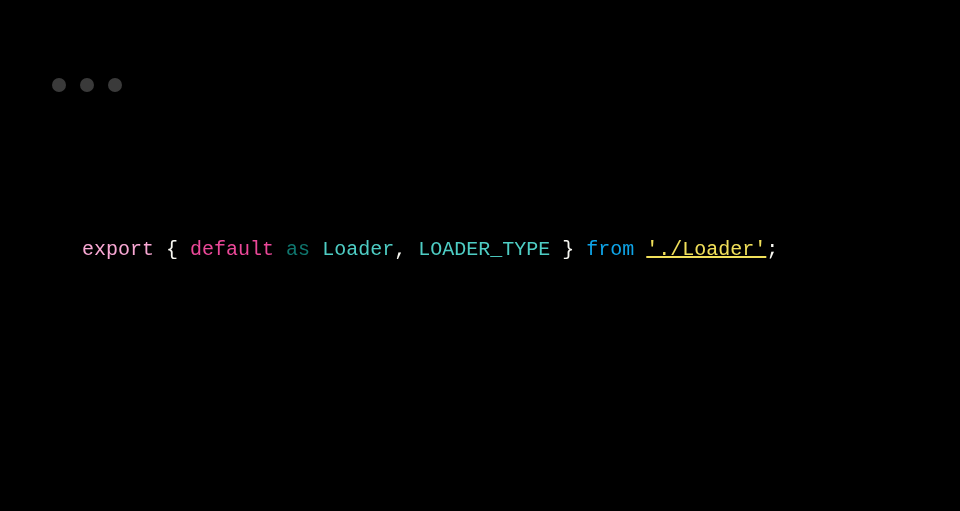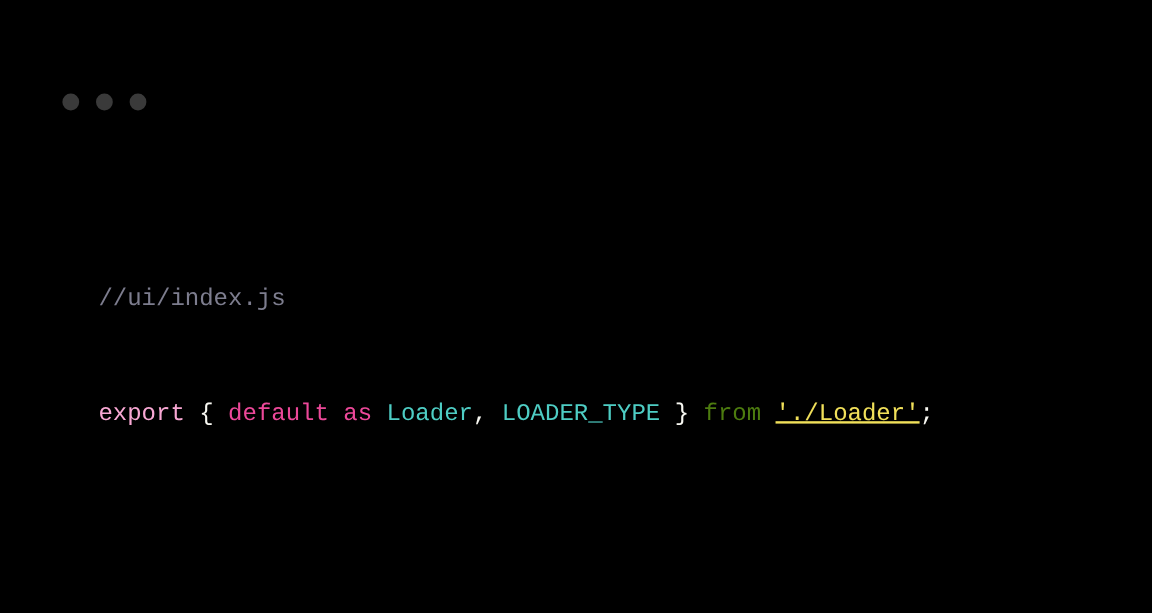--- a/index.html
+++ b/index.html
@@ -35,39 +35,38 @@
       font-size: 20px;
       line-height: 1.6;
       white-space: pre;
     }
     .line {
       display: block;
     }
     .comment { color: #7d7d8e; }
     .keyword-export { color: #f9a8d4; }
     .keyword-default { color: #ec4899; }
-    .keyword-as { color: #ec4899; text-align: center; }
-    .keyword-from { color: #4d7c0f; }
+    .keyword-as { color: #0f766e; text-align: center; }
+    .keyword-from { color: #0ea5e9; }
     .brace { color: #f8f8f2; }
     .punct { color: #f8f8f2; }
     .identifier { color: #4ecdc4; }
     .string { color: #f1e05a; text-decoration: underline; }
     .plain { color: #f8f8f2; }
   </style>
 </head>
 <body>
 
 <div class="window">
   <div class="window-controls">
     <div class="window-dot"></div>
     <div class="window-dot"></div>
     <div class="window-dot"></div>
   </div>
 
   <div class="code-block">
-    <span class="line"><span class="comment">//ui/index.js</span></span>
     <span class="line"><span class="keyword-export">export</span><span class="plain"> </span><span class="brace">{</span><span class="plain"> </span><span class="keyword-default">default</span><span class="plain"> </span><span class="keyword-as">as</span><span class="plain"> </span><span class="identifier">Loader</span><span class="punct">,</span><span class="plain"> </span><span class="identifier">LOADER_TYPE</span><span class="plain"> </span><span class="brace">}</span><span class="plain"> </span><span class="keyword-from">from</span><span class="plain"> </span><span class="string">'./Loader'</span><span class="punct">;</span></span>
     
     
     
     
   </div>
 </div>
 
 </body></html>

